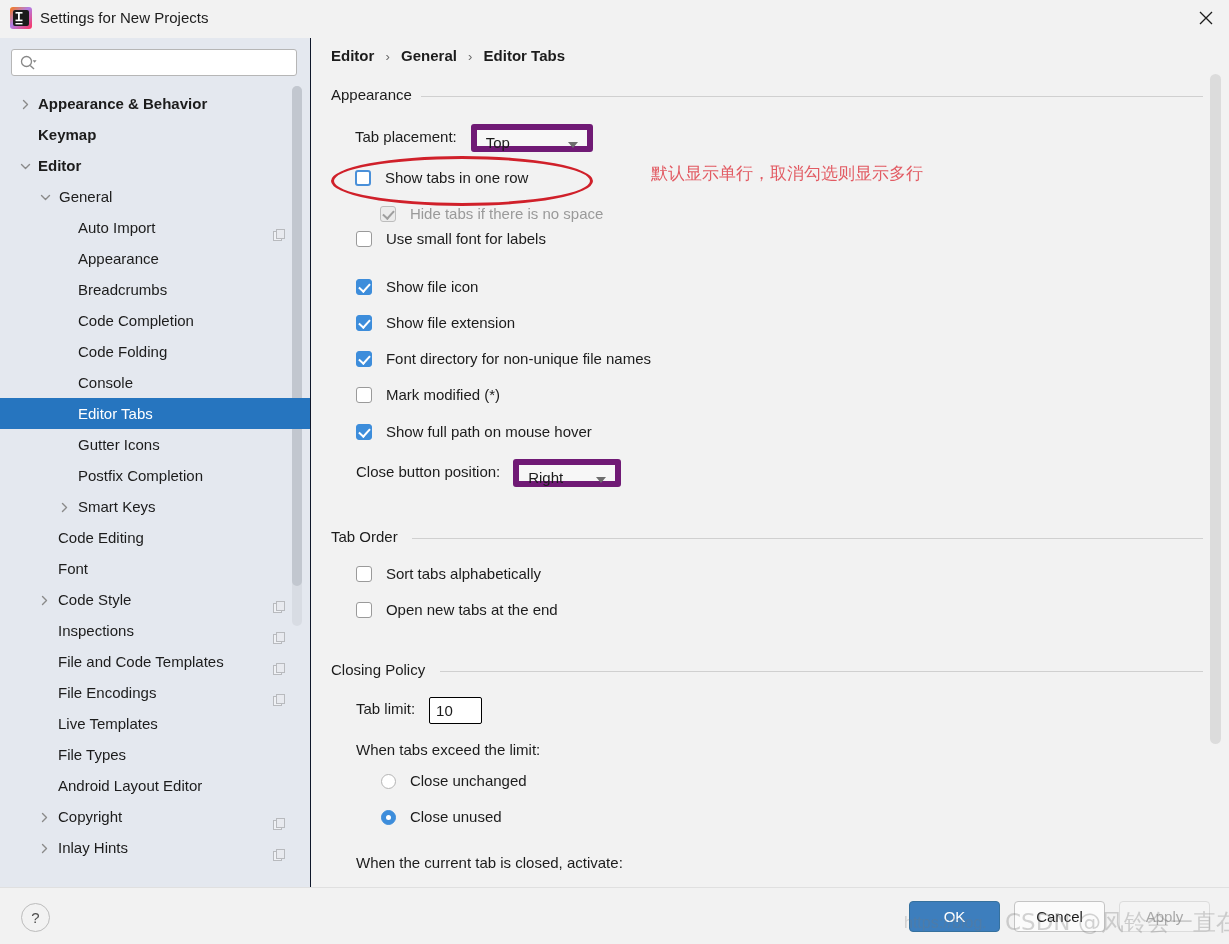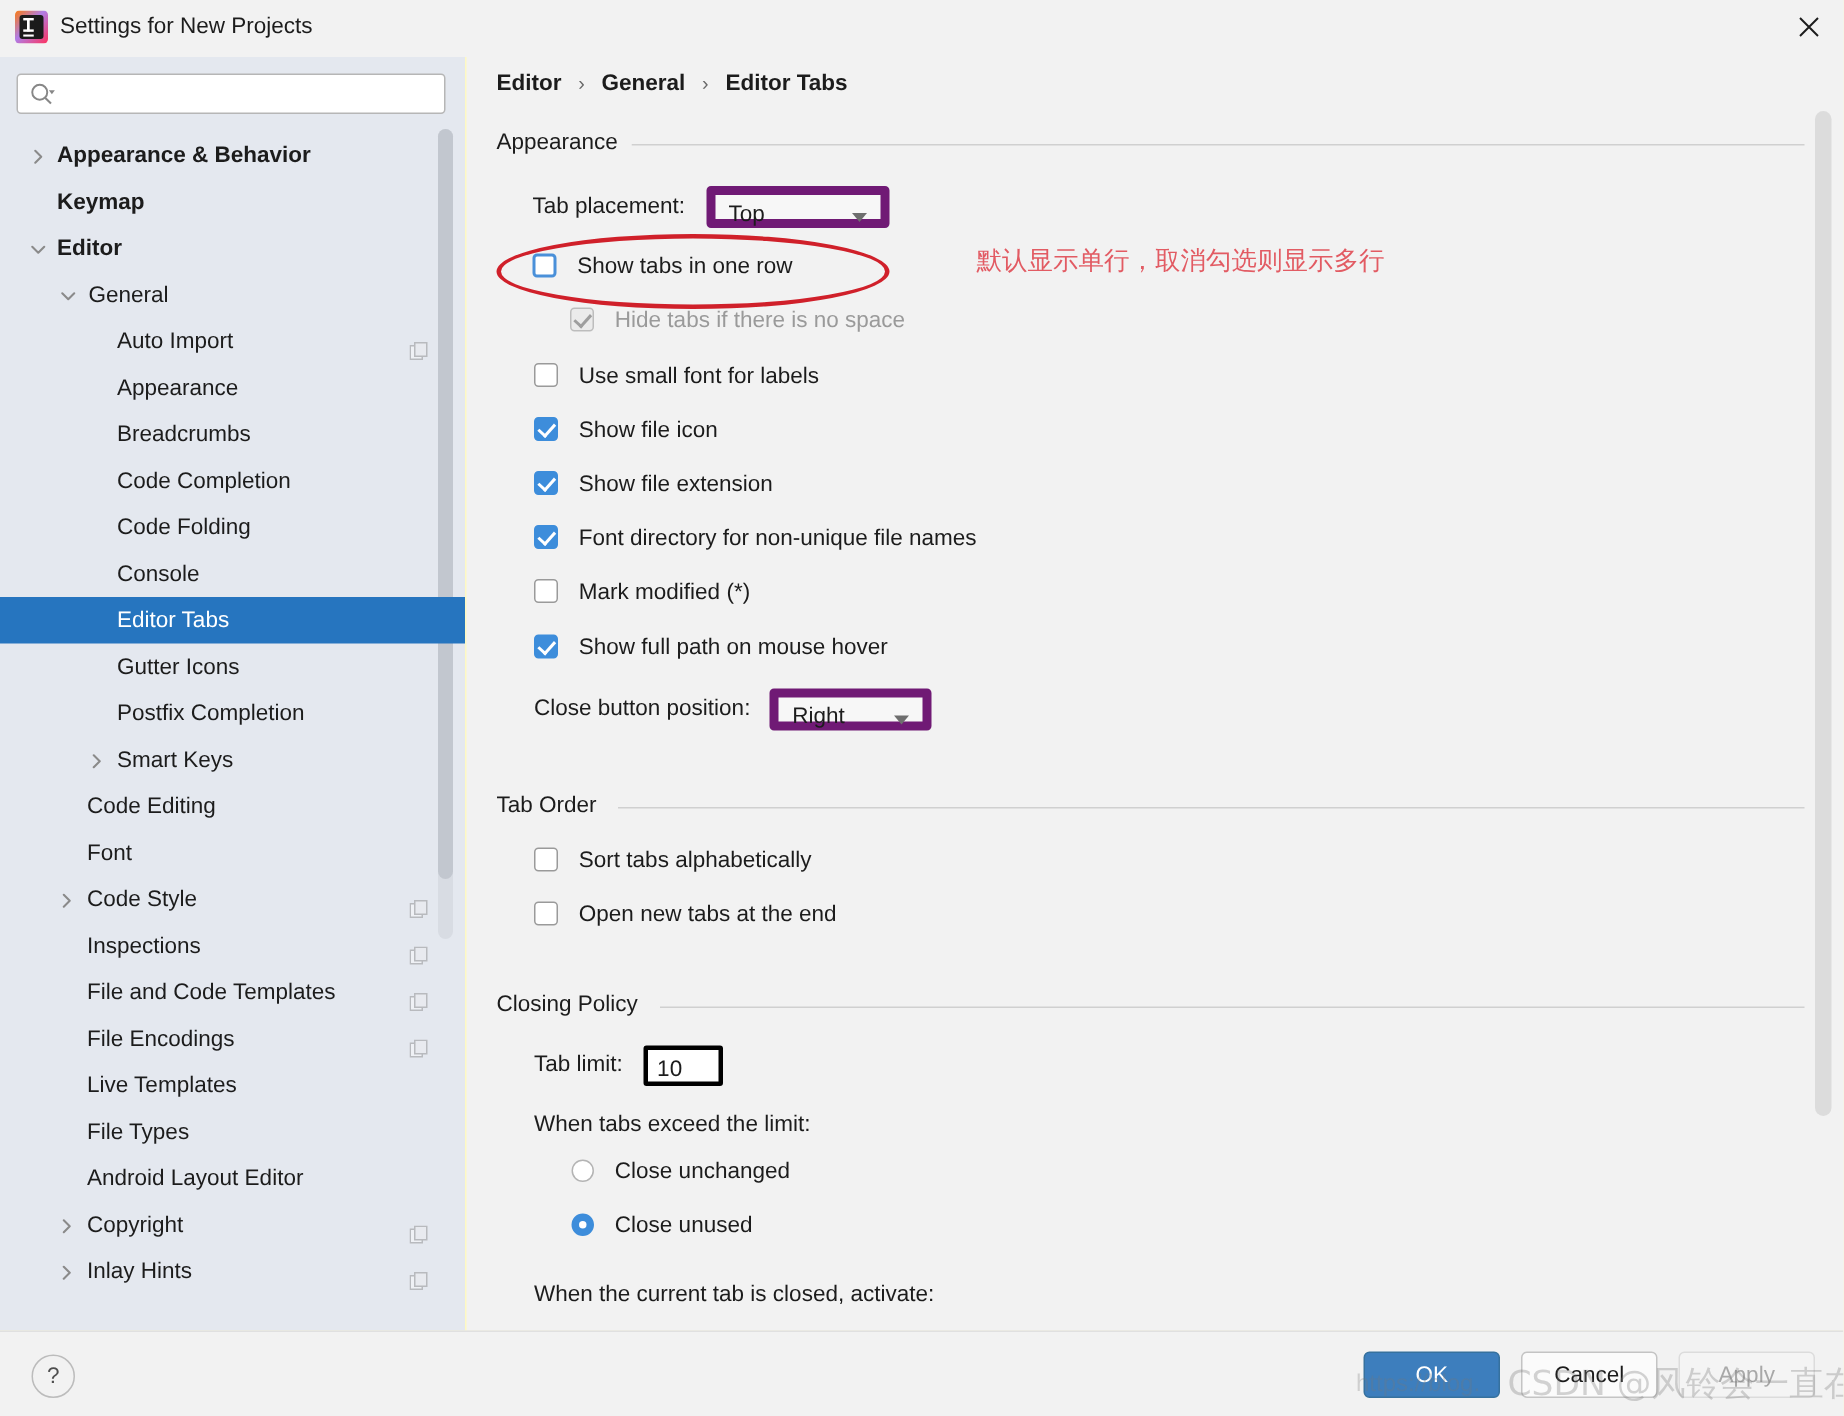--- a/index.html
+++ b/index.html
@@ -2,21 +2,21 @@
 <html><head>
 <meta charset="utf-8">
 <style>
   html,body{margin:0;padding:0;}
   body{
     width:1229px;height:944px;overflow:hidden;
     font-family:"Liberation Sans","DejaVu Sans",sans-serif;
     font-size:14px;color:#1c1c1c;background:#f2f2f2;
     -webkit-font-smoothing:antialiased;
   }
-  .window{position:relative;width:1229px;height:944px;background:#fef9c3;overflow:hidden;}
+  .window{position:relative;width:1229px;height:944px;background:#0f172a;overflow:hidden;}
 
   
   .titlebar{position:absolute;left:0;top:0;width:1229px;height:38px;background:#f2f2f2;}
   .title-icon{position:absolute;left:10px;top:7px;width:22px;height:22px;}
   .title-text{position:absolute;left:40px;top:9px;font-size:15px;color:#1c1c1c;white-space:nowrap;}
   .close-btn{position:absolute;right:0;top:0;width:46px;height:36px;display:flex;align-items:center;justify-content:center;cursor:pointer;}
   .close-btn svg{display:block;}
 
   
   .sidebar{position:absolute;left:0;top:38px;width:310px;height:849px;background:#e4e8ef;}
@@ -72,21 +72,21 @@
   .rb + .cbt{margin-left:10px;}
 
   
   .combo{display:inline-block;position:relative;height:28px;background:#f7f7f7;border:6px solid #701a75;
      border-radius:3px;box-sizing:border-box;vertical-align:middle;cursor:pointer;}
   .combo .cval{position:absolute;left:9px;top:4px;font-size:15px;color:#1c1c1c;}
   .combo .carrow{position:absolute;right:9px;top:12px;width:0;height:0;border-left:5px solid transparent;
      border-right:5px solid transparent;border-top:6px solid #6e6e6e;}
 
   
-  .tfield{display:inline-block;height:27px;background:#fff;border:3px solid #000000;border-radius:2px;
+  .tfield{display:inline-block;height:27px;background:#fff;border:1px solid #000000;border-radius:2px;
      box-sizing:border-box;vertical-align:middle;}
   .tfield input{border:0;outline:0;background:transparent;font-family:inherit;font-size:15px;color:#1c1c1c;
      width:100%;height:25px;padding:0 6px;box-sizing:border-box;}
 
   
   .anno-ellipse{position:absolute;border:3px solid #d0202a;border-radius:50%;pointer-events:none;}
   .anno-text{position:absolute;color:#e25b63;font-size:17px;white-space:nowrap;
      font-family:"DejaVu Sans","Liberation Sans",sans-serif;}
 
   .main-scroll-thumb{position:absolute;right:8px;top:36px;width:11px;height:670px;background:#dcdcdc;border-radius:6px;}
@@ -319,21 +319,21 @@
     <div class="row" style="left:44px;top:131px;">
       <span class="cb focus"></span>
       <span class="lbl cbt">Show tabs in one row</span>
     </div>
 
     <div class="row" style="left:69px;top:167px;">
       <span class="cb checked disabled"></span>
       <span class="lbl dim cbt">Hide tabs if there is no space</span>
     </div>
 
-    <div class="row" style="left:45px;top:204px;">
+    <div class="row" style="left:45px;top:192px;">
       <span class="cb"></span>
       <span class="lbl cbt">Use small font for labels</span>
     </div>
 
     <div class="row" style="left:45px;top:240px;">
       <span class="cb checked"></span>
       <span class="lbl cbt">Show file icon</span>
     </div>
 
     <div class="row" style="left:45px;top:276px;">

